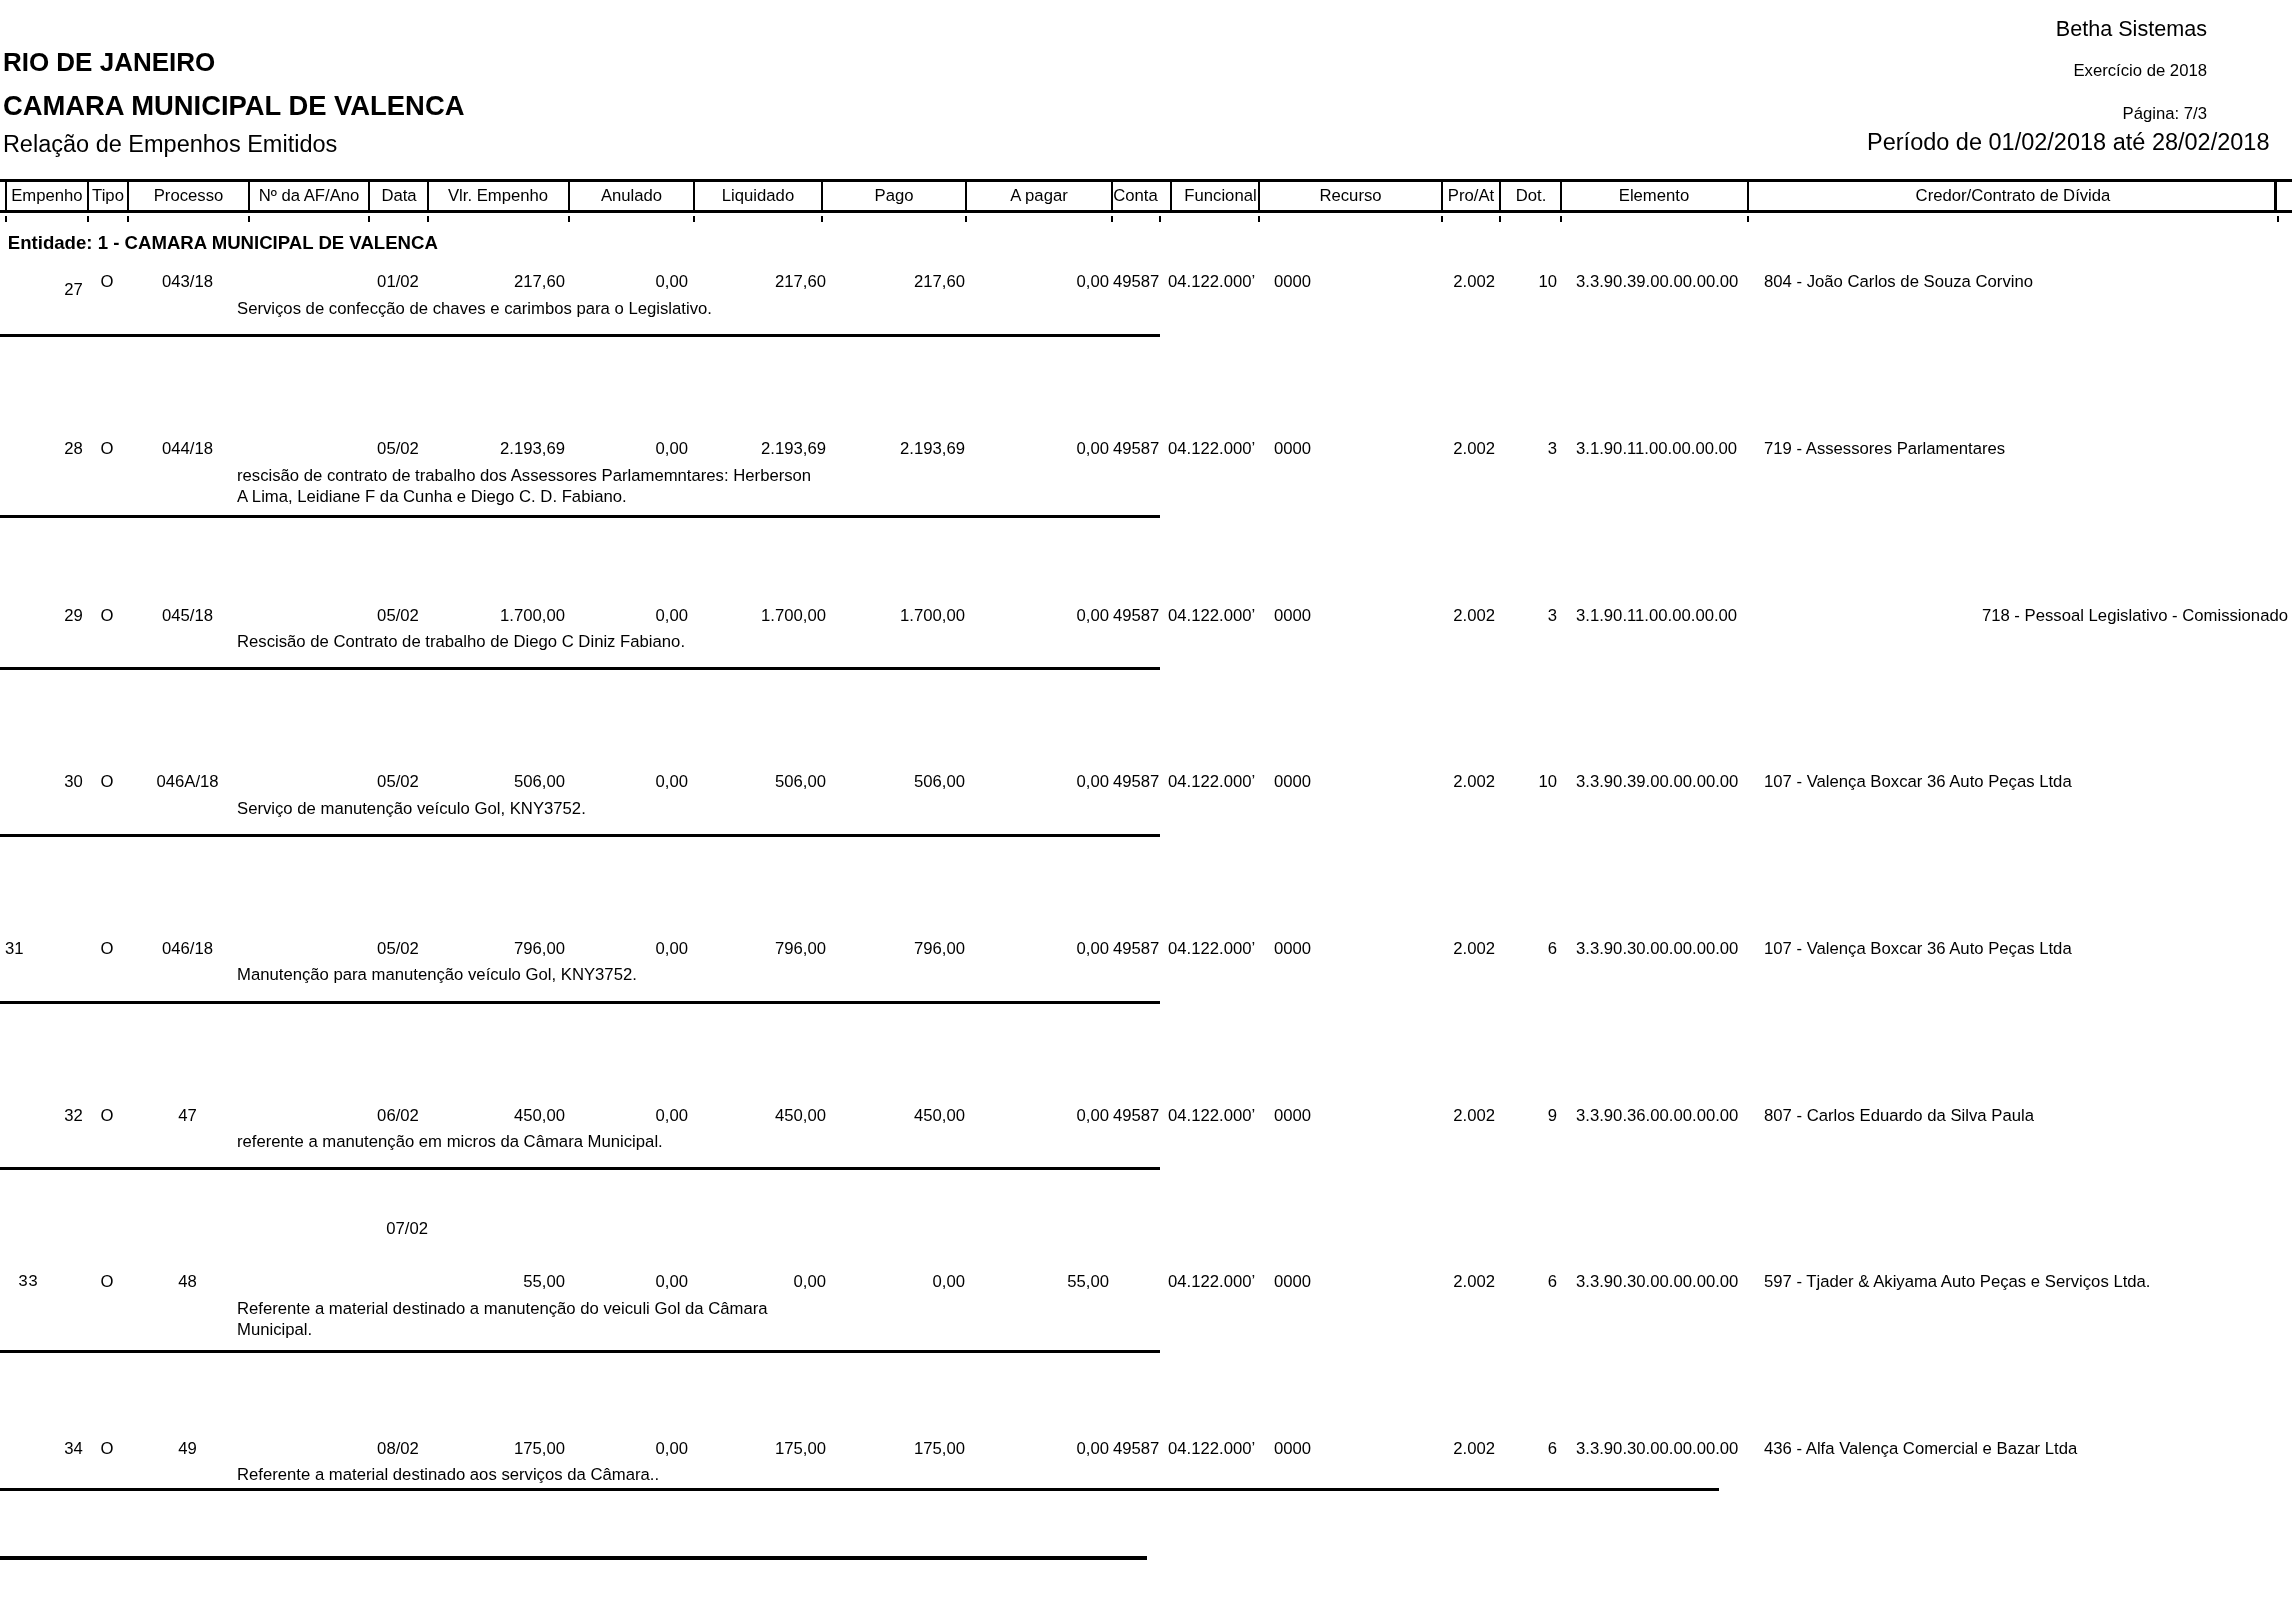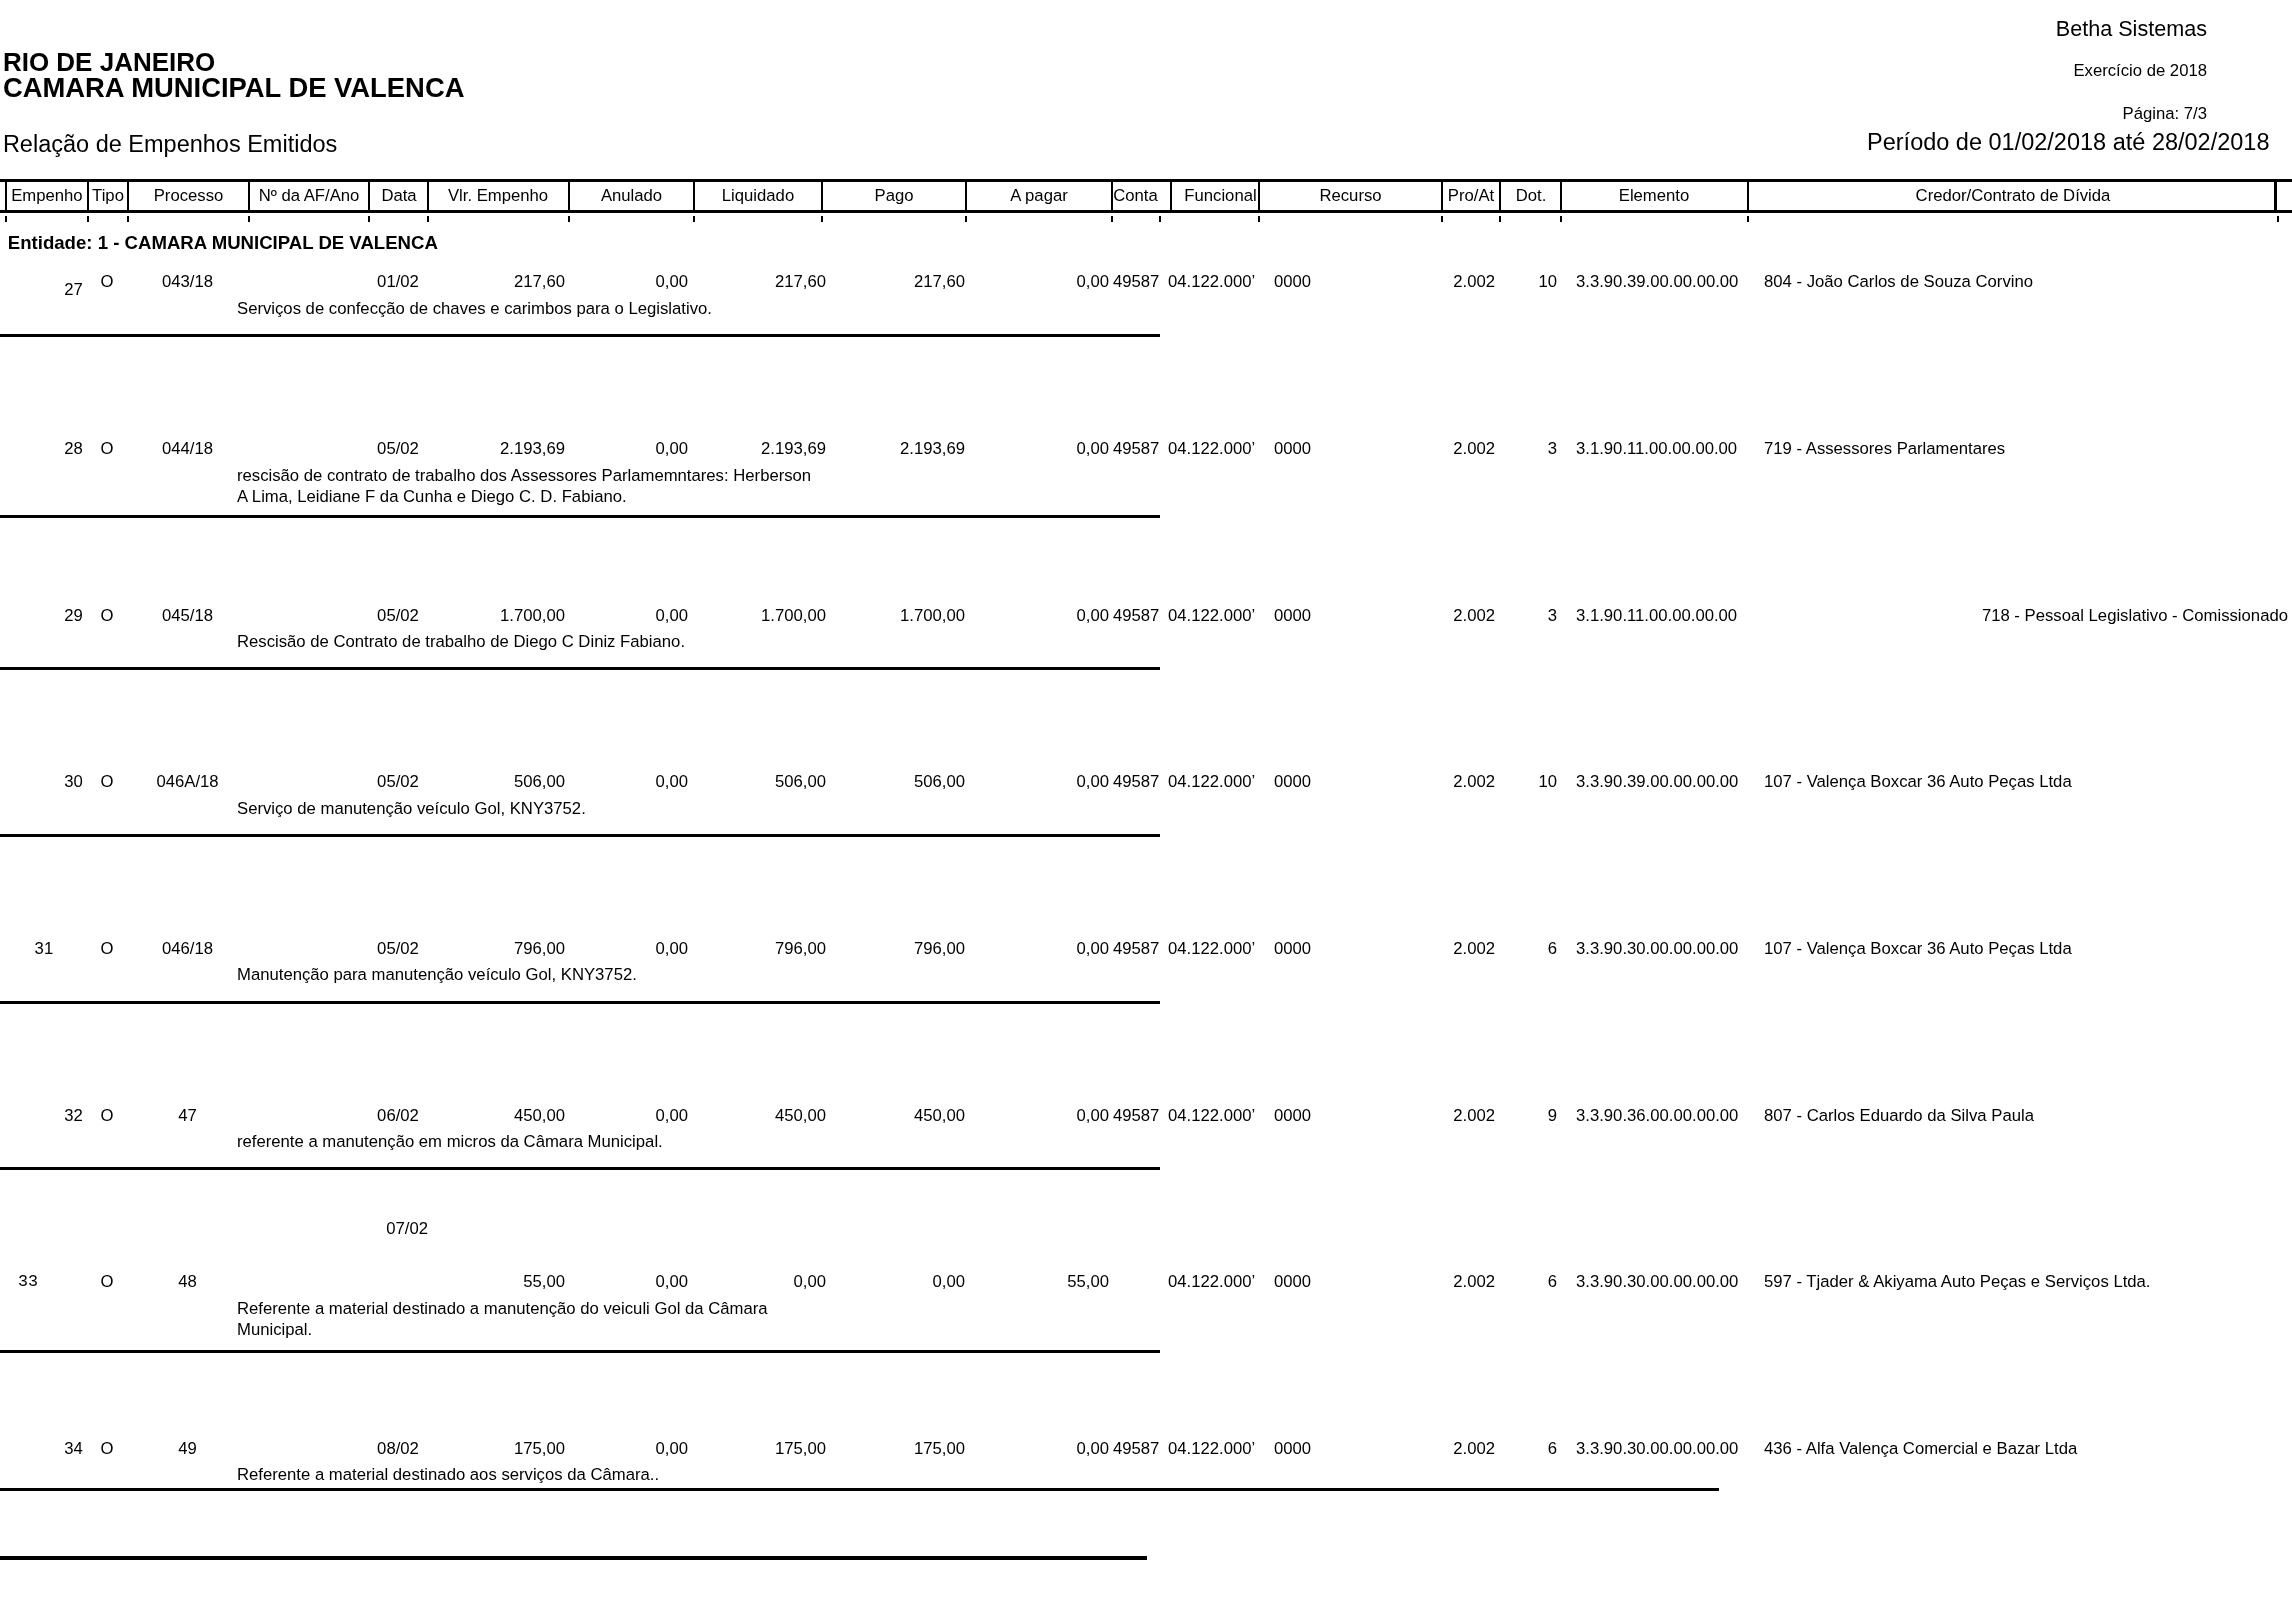--- a/index.html
+++ b/index.html
@@ -8,21 +8,21 @@
     width:2293px;height:1620px;
     background:#ffffff;color:#000;
     font-family:"Liberation Sans","DejaVu Sans",sans-serif;
     overflow:hidden;
   }
   .abs{position:absolute;white-space:nowrap;}
   
   .vendor{top:15.7px;right:86px;font-size:21.6px;text-align:right;}
   .state{top:47px;left:2.9px;font-size:26px;font-weight:bold;}
   .exercise{top:61px;right:86px;font-size:16.7px;text-align:right;}
-  .entity{top:72px;left:2.9px;font-size:27.4px;font-weight:bold;}
+  .entity{top:90px;left:2.9px;font-size:27.4px;font-weight:bold;}
   .pagenum{top:104px;right:86px;font-size:16.7px;text-align:right;}
   .rtitle{top:131px;left:2.9px;font-size:23.5px;}
   .period{top:129px;right:23.5px;font-size:23.5px;text-align:right;}
   
   .thead{
     position:absolute;left:0;top:179px;width:2293px;height:28px;
     border-top:3.9px solid #000;border-bottom:3.9px solid #000;
   }
   .thcell{
     position:absolute;top:0;height:28px;line-height:27.4px;
@@ -174,21 +174,21 @@
         <div class="cell" style="left: 1168px; width: 106px; top: 772px; text-align: left;">04.122.000’</div>
         <div class="cell" style="left: 1274px; width: 88px; top: 772px; text-align: left;">0000</div>
         <div class="cell" style="left: 1431px; width: 64px; top: 772px; text-align: right;">2.002</div>
         <div class="cell" style="left: 1500px; width: 57px; top: 772px; text-align: right;">10</div>
         <div class="cell" style="left: 1576px; width: 181px; top: 772px; text-align: left;">3.3.90.39.00.00.00.00</div>
         <div class="cell" style="left: 1764px; width: 524px; top: 772px; text-align: left;">107 - Valença Boxcar 36 Auto Peças Ltda</div>
         <div class="descline" style="top: 798px;">Serviço de manutenção veículo Gol, KNY3752.</div>
         <div class="sep" style="top: 834px; width: 1160px;"></div>
       </div>
       <div>
-        <div class="cell" style="left: 4.9px; width: 78px; top: 939px; text-align: center;">31</div>
+        <div class="cell" style="left: 4.9px; width: 78px; top: 939px; text-align: left;">31</div>
         <div class="cell" style="left: 87px; width: 40px; top: 939px; text-align: center;">O</div>
         <div class="cell" style="left: 127px; width: 121px; top: 939px; text-align: center;">046/18</div>
         <div class="cell" style="left: 248px; width: 120px; top: 939px; text-align: center;"></div>
         <div class="cell" style="left: 368px; width: 60px; top: 939px; text-align: center;">05/02</div>
         <div class="cell" style="left: 427px; width: 138px; top: 939px; text-align: right;">796,00</div>
         <div class="cell" style="left: 568px; width: 120px; top: 939px; text-align: right;">0,00</div>
         <div class="cell" style="left: 693px; width: 133px; top: 939px; text-align: right;">796,00</div>
         <div class="cell" style="left: 821px; width: 144px; top: 939px; text-align: right;">796,00</div>
         <div class="cell" style="left: 965px; width: 144px; top: 939px; text-align: right;">0,00</div>
         <div class="cell" style="left: 1113px; width: 51px; top: 939px; text-align: left;">49587</div>

